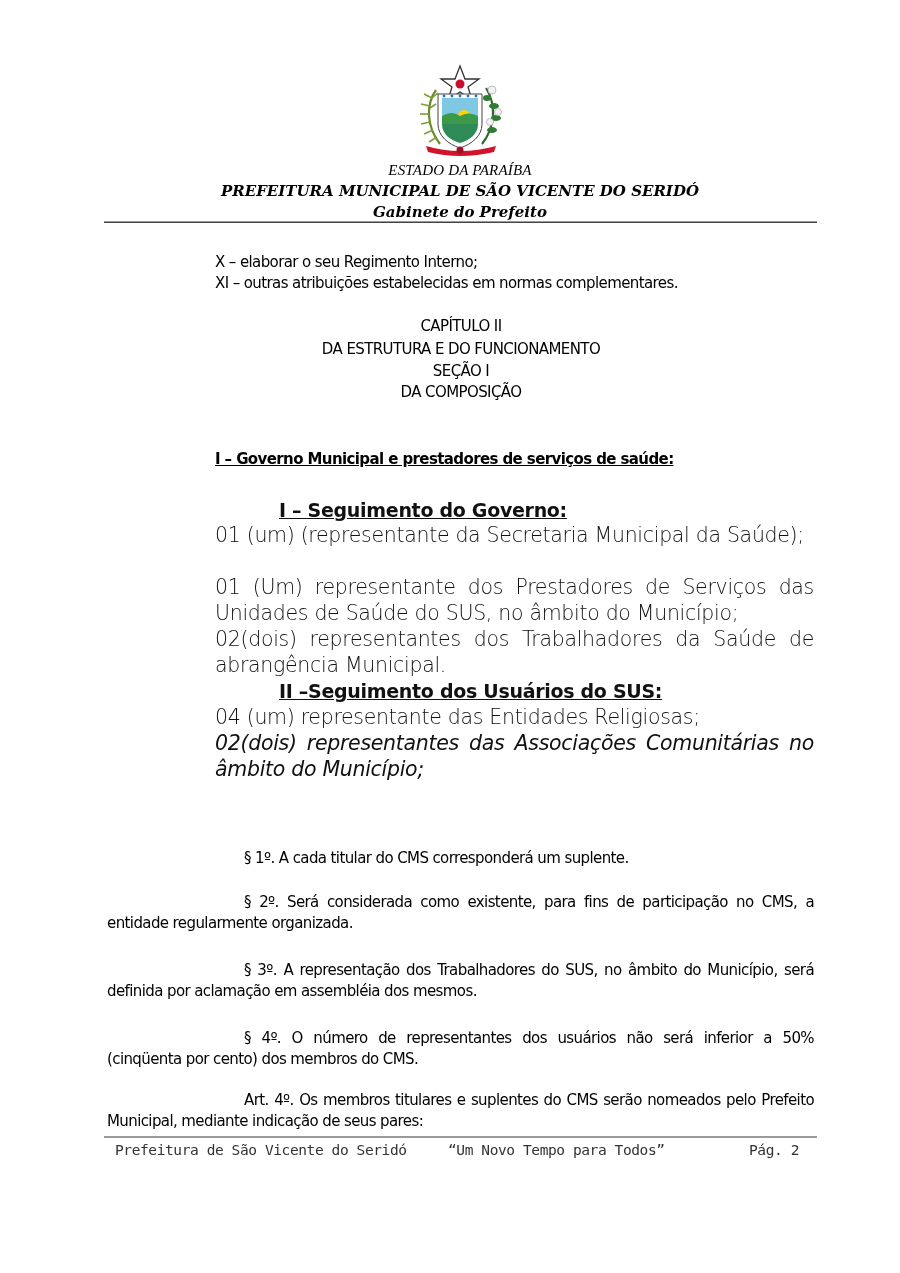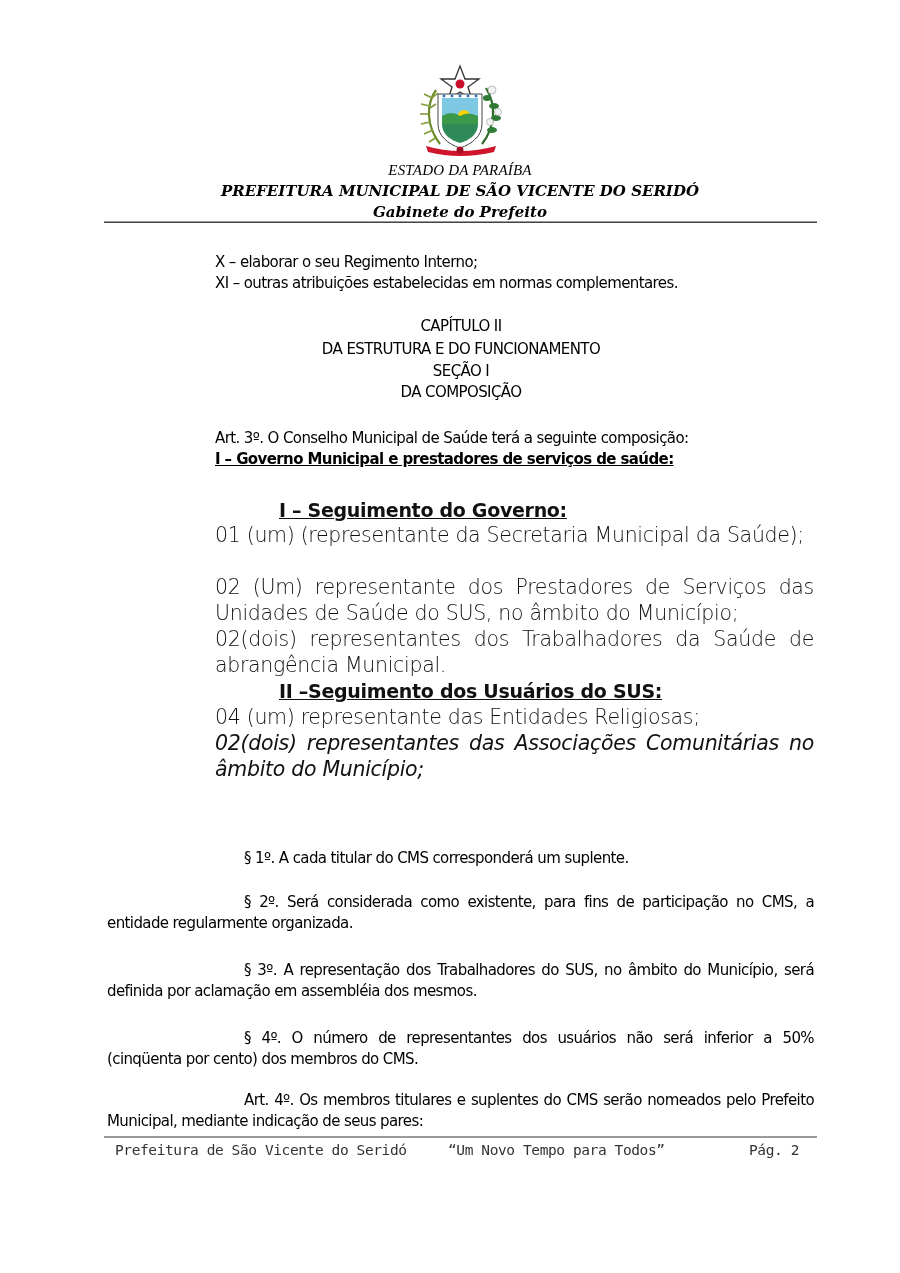--- a/index.html
+++ b/index.html
@@ -88,26 +88,25 @@
   <div class="hdr-rule"></div>
 
   <div class="t" style="left:215px; top:273px;">XI – outras atribuições estabelecidas em normas complementares.</div>
   <div class="t" style="left:215px; top:252px;">X – elaborar o seu Regimento Interno;</div>
 
   <div class="t c" style="top:316px;">CAPÍTULO II</div>
   <div class="t c" style="top:339px;">DA ESTRUTURA E DO FUNCIONAMENTO</div>
   <div class="t c" style="top:361px;">SEÇÃO I</div>
   <div class="t c" style="top:382px;">DA COMPOSIÇÃO</div>
 
-  <div class="t" style="left:215px; top:428px;">Art. 3º. O Conselho Municipal de Saúde terá a seguinte composição:</div>
   <div class="t bold-u" style="left:215px; top:449px;text-align:right;">I – Governo Municipal e prestadores de serviços de saúde:</div>
 
   <div class="t big seg-h" style="left:279px; top:497px;">I – Seguimento do Governo:</div>
   <div class="t big j" style="left:215px; top:522px; width:599px;">01 (um) (representante da Secretaria Municipal da Saúde);</div>
-  <div class="t big j" style="left:215px; top:574px; width:599px;">02 (Um) representante dos Prestadores de Serviços das Unidades de Saúde do SUS, no âmbito do Município;</div>
+  <div class="t big j" style="left:215px; top:574px; width:599px;">01 (Um) representante dos Prestadores de Serviços das Unidades de Saúde do SUS, no âmbito do Município;</div>
   <div class="t big j" style="left:215px; top:626px; width:599px;">02(dois) representantes dos Trabalhadores da Saúde de abrangência Municipal.</div>
 
   <div class="t big seg-h" style="left:279px; top:678px;">II –Seguimento dos  Usuários do SUS:</div>
   <div class="t big" style="left:215px; top:704px;">04 (um) representante das Entidades Religiosas;</div>
   <div class="t big j" style="left:215px; top:730px; width:599px;font-style:italic;">02(dois) representantes das Associações Comunitárias no âmbito do Município;</div>
 
   <div class="t" style="left:244px; top:848px;">§ 1º. A cada titular do CMS corresponderá um suplente.</div>
   <div class="t j" style="left:107px; top:892px; width:707px; text-indent:137px;">§ 2º. Será considerada como existente, para fins de participação no CMS, a entidade regularmente organizada.</div>
   <div class="t j" style="left:107px; top:960px; width:707px; text-indent:137px;">§ 3º. A representação dos Trabalhadores do SUS, no âmbito do Município, será definida por aclamação em assembléia dos mesmos.</div>
   <div class="t j" style="left:107px; top:1028px; width:707px; text-indent:137px;">§ 4º. O número de representantes dos usuários não será inferior a 50% (cinqüenta por cento) dos membros do CMS.</div>

